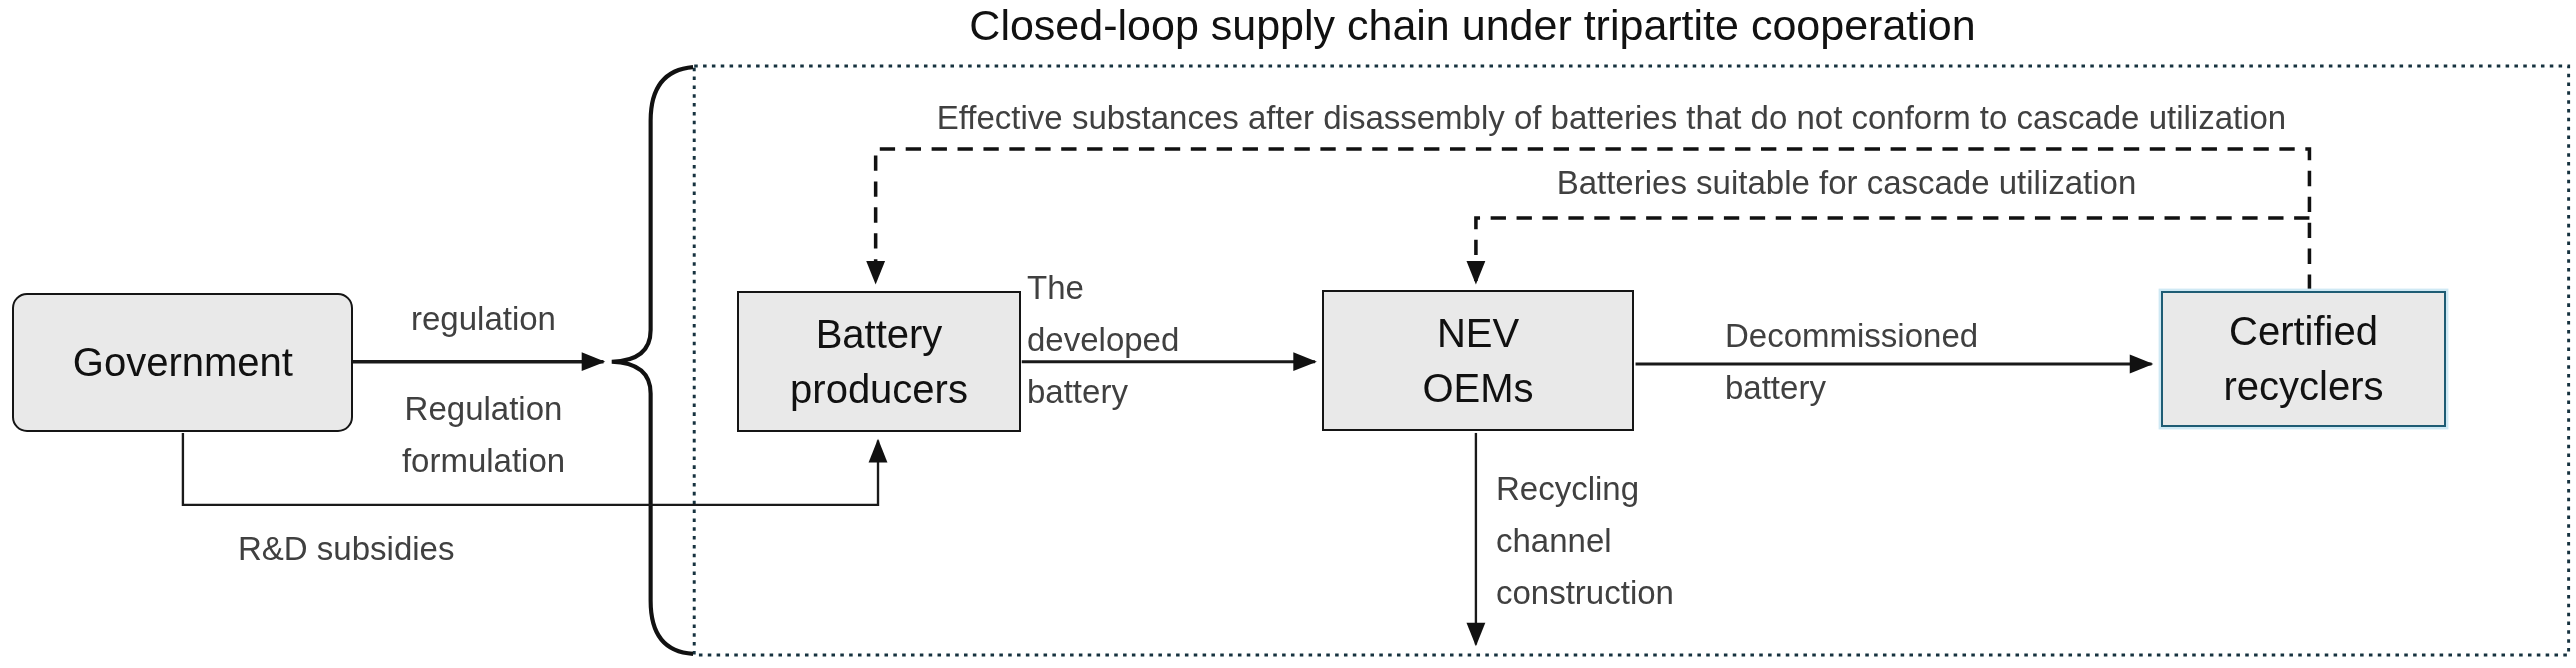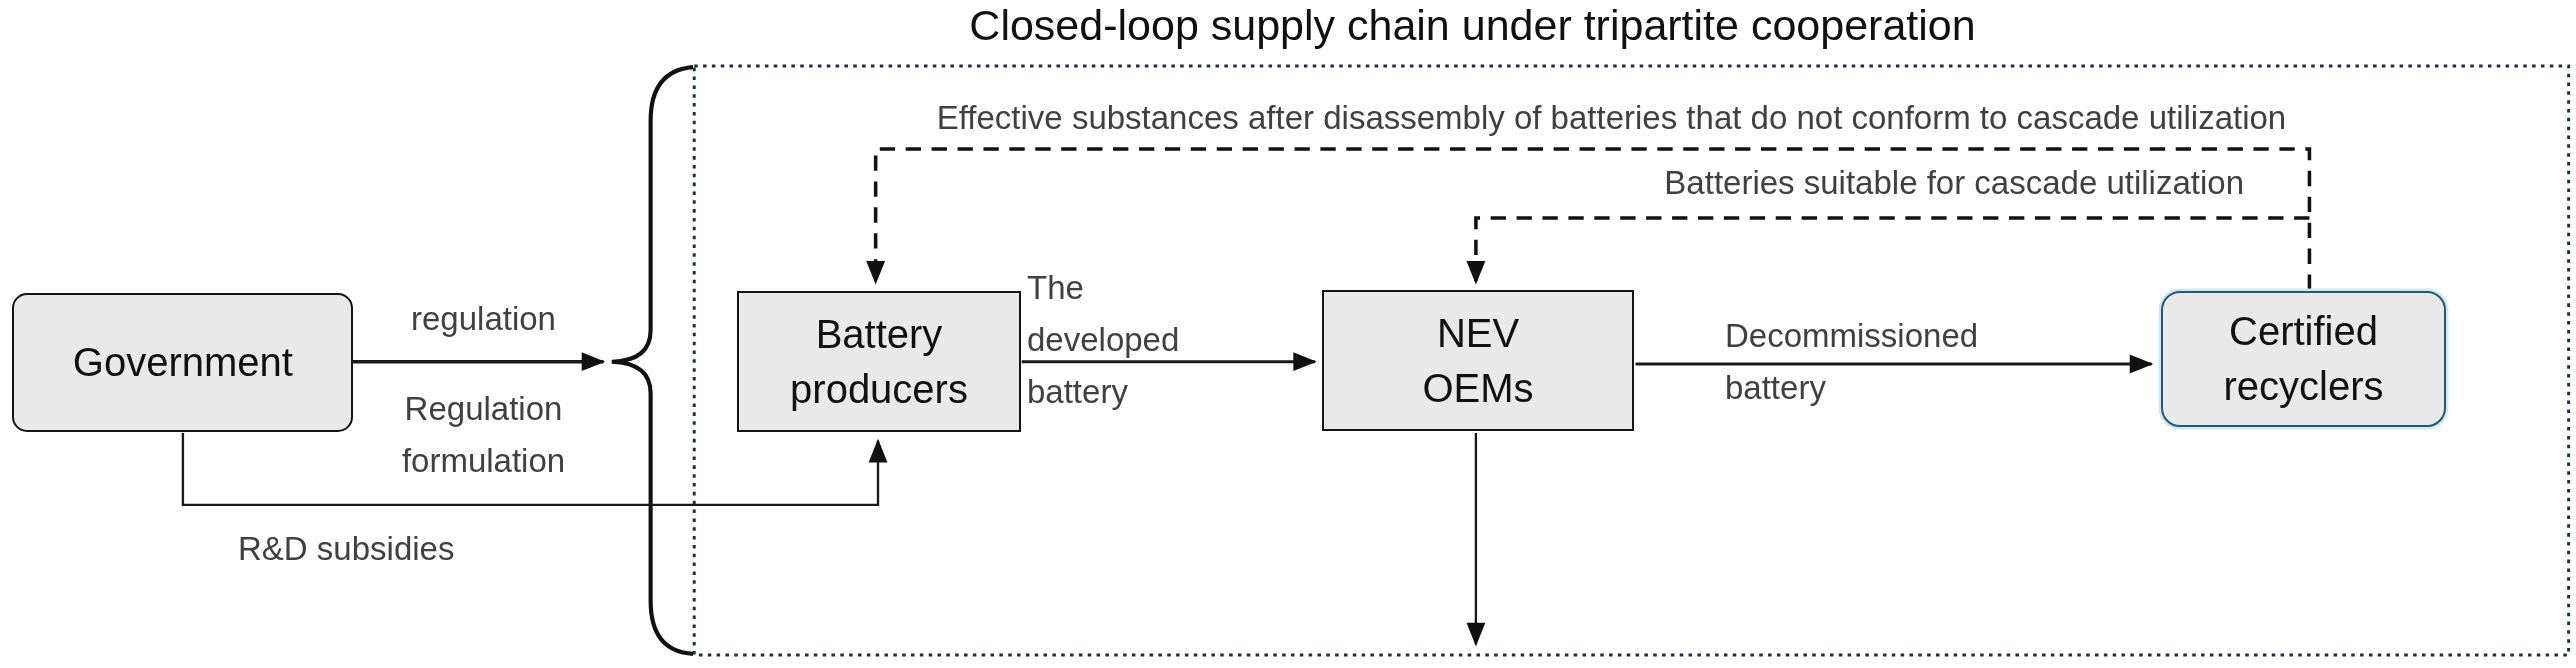--- a/index.html
+++ b/index.html
@@ -18,21 +18,20 @@
     background:#e9e9e9;
     border:2.9px solid #151515;
     display:flex;align-items:center;justify-content:center;
     text-align:center;
     font-size:40px;line-height:55px;
     white-space:pre-line;
   }
   .node.recycler{
     border-color:#1e5c74;
     box-shadow:0 0 0 2.4px #cfe9f4;
-    border-radius:19px;
   }
   .lbl{
     position:absolute;
     font-size:33px;line-height:52px;
     white-space:pre-line;
     color:#404040;
   }
   .lbl.center{text-align:center;}
   .title{
     position:absolute;
@@ -89,31 +88,34 @@
 OEMs</span>
   </div>
 
   <div class="node recycler" style="left:2161px;top:291px;width:285px;height:136px;">
     <span>Certified
 recyclers</span>
   </div>
 
   <div class="lbl center" style="left:766px;top:92px;width:1691px;">Effective substances after disassembly of batteries that do not conform to cascade utilization</div>
 
-  <div class="lbl center" style="left:1449px;top:157px;width:795px;text-align:right;">Batteries suitable for cascade utilization</div>
+  <div class="lbl center" style="left:1449px;top:157px;width:795px;">Batteries suitable for cascade utilization</div>
 
   <div class="lbl center" style="left:354px;top:293px;width:259px;">regulation</div>
 
   <div class="lbl center" style="left:342px;top:383px;width:283px;">Regulation
 formulation</div>
 
   <div class="lbl" style="left:238px;top:523px;text-align:right;">R&amp;D subsidies</div>
 
   <div class="lbl" style="left:1027px;top:262px;">The
 developed
 battery</div>
 
   <div class="lbl" style="left:1725px;top:310px;">Decommissioned
 battery</div>
 
+  <div class="lbl" style="left:1496px;top:463px;">Recycling
+channel
+construction</div>
 
 </div>
 
 
 </body></html>

